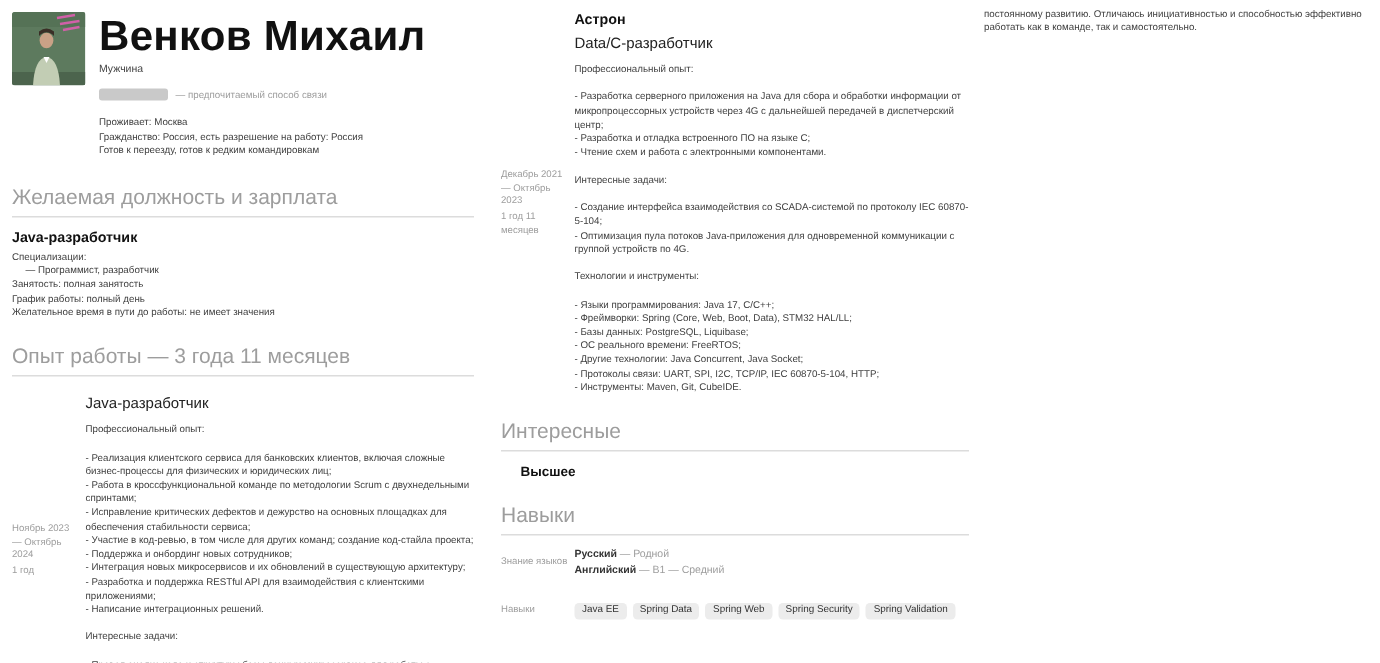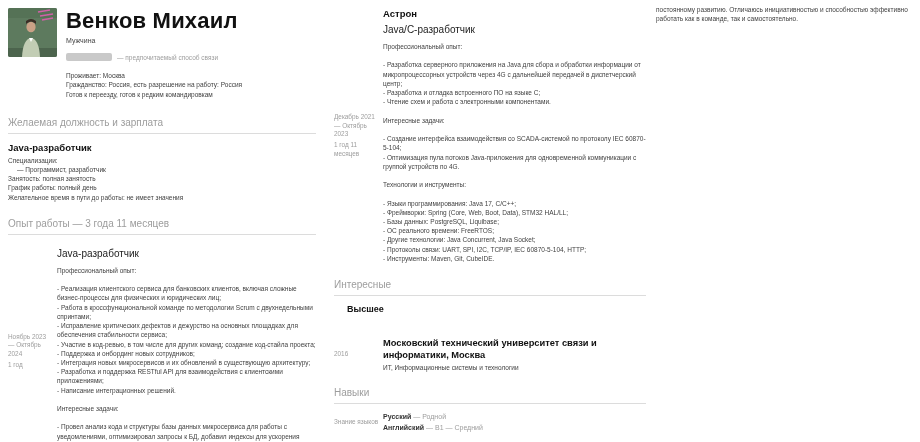--- a/index.html
+++ b/index.html
@@ -6,45 +6,45 @@
   html,body { width:920px; height:442px; background:#ffffff; overflow:hidden;
     font-family:"Liberation Sans","DejaVu Sans",sans-serif; color:#3f3f3f; }
   .col { position:absolute; top:0; }
   .col1 { left:8px;  width:308px; padding-top:8px; }
   .col2 { left:334px; width:312px; padding-top:6px; }
   .col3 { left:656px; width:258px; padding-top:5px; }
 
   .profile-head { display:flex; }
   .photo { width:49px; height:49px; flex:none; border-radius:2px; overflow:hidden; }
   .head-right { margin-left:9px; padding-top:1px; }
-  .name { font-size:22px; font-weight:bold; color:#111; line-height:1.05; letter-spacing:.2px; }
+  .name { font-size:28px; font-weight:bold; color:#111; line-height:1.05; letter-spacing:.2px; }
   .gender { font-size:7px; margin-top:5px; color:#444; }
   .contact-row { margin-top:9px; display:flex; align-items:center; }
   .blob { display:inline-block; width:46px; height:8px; background:#c9c9c9; border-radius:2px; }
   .muted { color:#9d9d9d; }
   .contact-note { font-size:6.5px; margin-left:5px; }
   .info-lines { margin-top:10px; }
   .ln, .body-line { font-size:6.5px; line-height:1.42; min-height:9.2px; }
 
-  .sec { font-size:10px; color:#9d9d9d; border-bottom:1px solid #dcdcdc;
+  .sec { font-size:14px; color:#9d9d9d; border-bottom:1px solid #dcdcdc;
          padding-bottom:5px; margin-top:16px; margin-bottom:8px; }
   .col1 .sec.first { margin-top:18px; }
 
   .pos-title { font-size:9.5px; font-weight:bold; color:#111; margin-bottom:3px; }
   .indent { padding-left:9px; }
 
   .entry { display:flex; margin-top:2px;align-items:center; }
   .gutter { width:49px; flex:none; font-size:6.4px; color:#9d9d9d; line-height:1.35; padding-right:3px; }
   .gutter .duration { margin-top:2px; }
   .content { flex:1; }
   .company { font-size:9.5px; font-weight:bold; color:#111; }
   .jobtitle { font-size:10px; color:#222; margin-top:5px; }
   .jobbody { margin-top:7px; }
 
-  .edu-level { font-size:9px; font-weight:bold; color:#111; margin-bottom:24px;padding-left:13px; }
+  .edu-level { font-size:9px; font-weight:bold; color:#111; margin-bottom:10px;padding-left:13px; }
   .school { font-size:9.3px; font-weight:bold; color:#111; line-height:1.25; }
   .program { font-size:6.5px; margin-top:3px; }
 
   .lang-line { font-size:7px; line-height:1.5; }
   .lang-name { font-weight:bold; color:#333; }
 
   .tags { line-height:1; }
   .tag { display:inline-block; background:#ececec; border-radius:3px; padding:2px 5px 2.5px;
          margin:0 4px 4.5px 0; font-size:6.6px; color:#333; }
 
@@ -124,21 +124,21 @@
 
 <div class="col col2">
 
   <div class="entry">
     <div class="gutter">
       <div>Декабрь 2021 — Октябрь 2023</div>
       <div class="duration">1 год 11 месяцев</div>
     </div>
     <div class="content">
       <div class="company">Астрон</div>
-      <div class="jobtitle">Java/C-разработчик</div>
+      <div class="jobtitle">Data/C-разработчик</div>
       <div class="jobbody">
           <div class="body-line">Профессиональный опыт:</div>
           <div class="body-line"></div>
           <div class="body-line">- Разработка серверного приложения на Java для сбора и обработки информации от микропроцессорных устройств через 4G с дальнейшей передачей в диспетчерский центр;</div>
           <div class="body-line">- Разработка и отладка встроенного ПО на языке C;</div>
           <div class="body-line">- Чтение схем и работа с электронными компонентами.</div>
           <div class="body-line"></div>
           <div class="body-line">Интересные задачи:</div>
           <div class="body-line"></div>
           <div class="body-line">- Создание интерфейса взаимодействия со SCADA-системой по протоколу IEC 60870-5-104;</div>
@@ -152,27 +152,20 @@
           <div class="body-line">- ОС реального времени: FreeRTOS;</div>
           <div class="body-line">- Другие технологии: Java Concurrent, Java Socket;</div>
           <div class="body-line">- Протоколы связи: UART, SPI, I2C, TCP/IP, IEC 60870-5-104, HTTP;</div>
           <div class="body-line">- Инструменты: Maven, Git, CubeIDE.</div>
         </div>
     </div>
   </div>
 
   <div class="sec">Интересные</div>
   <div class="edu-level">Высшее</div>
-  <div class="entry">
-    <div class="gutter">2016</div>
-    <div class="content">
-      <div class="school">Московский технический университет связи и информатики, Москва</div>
-      <div class="program">ИТ, Информационные системы и технологии</div>
-    </div>
-  </div>
 
   <div class="sec">Навыки</div>
   <div class="entry">
     <div class="gutter">Знание языков</div>
     <div class="content">
       <div class="lang-line">
         <span class="lang-name">Русский</span><span class="muted"> — Родной</span>
       </div>
       <div class="lang-line">
         <span class="lang-name">Английский</span><span class="muted"> — B1 — Средний</span>

